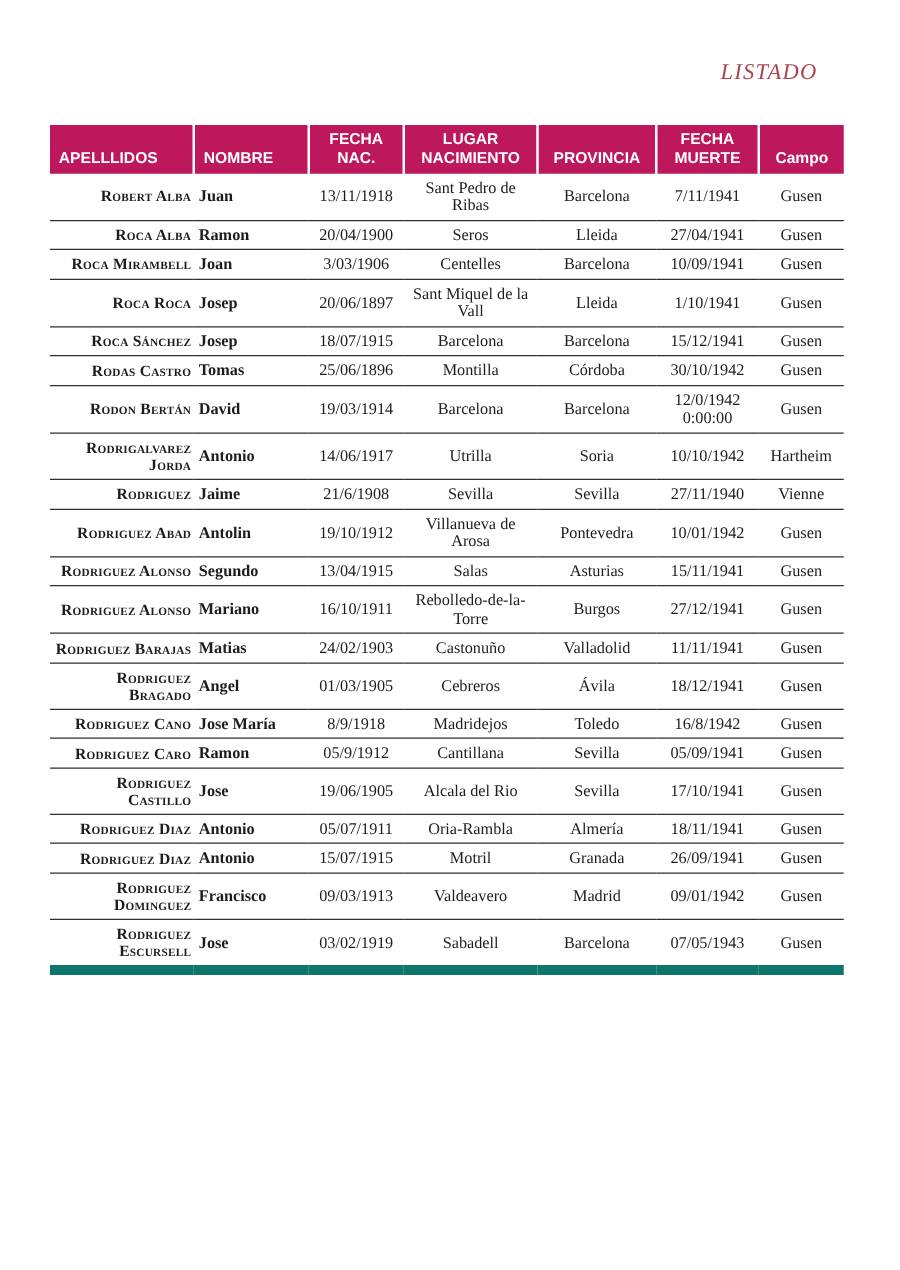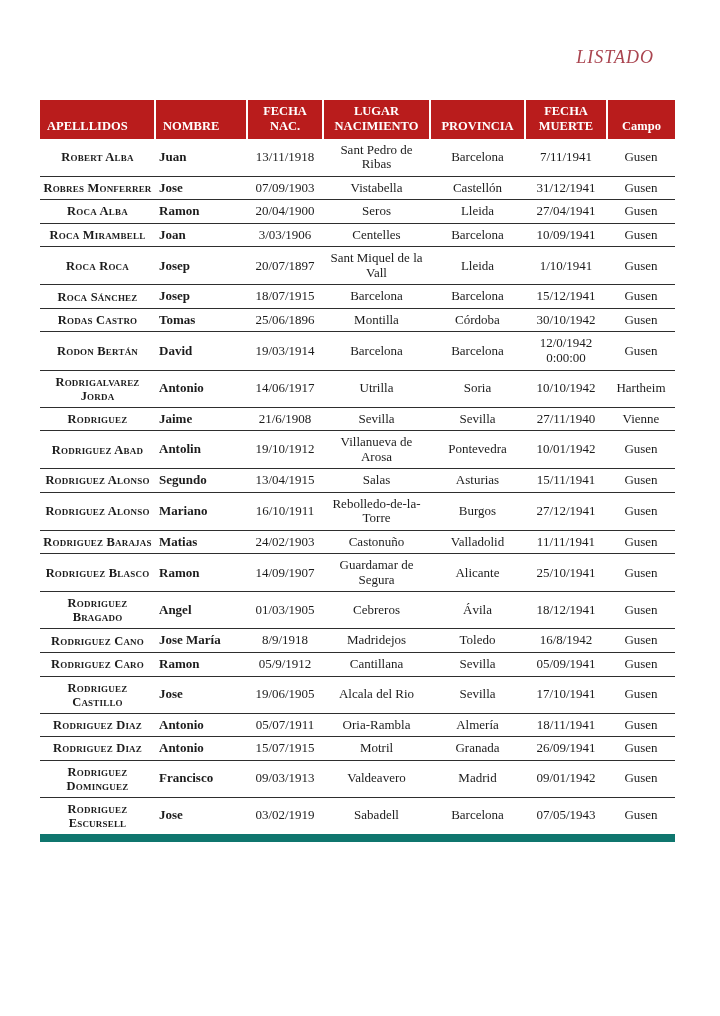--- a/index.html
+++ b/index.html
@@ -26,43 +26,43 @@
     position: absolute;
     left: 40px;
     top: 100px;
     width: 635px;
     border-collapse: collapse;
     table-layout: fixed;
     font-size: 13px;
     color: #1c1c1c;
   }
   table.roster thead th {
-    background: #b91c1c;
+    background: #be185d;
     color: #ffffff;
-    font-family: Liberation Serif, serif;
+    font-family: Liberation Sans, sans-serif;
     font-weight: bold;
     font-size: 12.5px;
     line-height: 1.18;
     vertical-align: bottom;
     text-align: center;
     padding: 4px 3px 5px 3px;
   }
   table.roster thead th + th { border-left: 2px solid #ffffff; }
   table.roster thead th.col-apellidos,
   table.roster thead th.col-nombre { text-align: left; padding-left: 7px; }
   table.roster tbody td {
     border-bottom: 1px solid #2e2e2e;
     padding: 4px 2px;
     line-height: 1.12;
     vertical-align: middle;
     text-align: center;
   }
   table.roster tbody tr:last-child td { border-bottom: 8px solid #0f766e; }
   table.roster tbody td.col-apellidos {
-    text-align: center;
+    text-align: right;
     font-variant: small-caps;
     font-weight: bold;
     font-size: 12.5px;
     letter-spacing: 0.2px;
     padding-left: 2px;
   }
   table.roster tbody td.col-nombre {
     text-align: left;
     font-weight: bold;
     padding-left: 4px;
@@ -110,50 +110,41 @@
         <tr>
           <td class="col-apellidos">Robert Alba</td>
           <td class="col-nombre">Juan</td>
           <td class="col-fecha_nac">13/11/1918</td>
           <td class="col-lugar">Sant Pedro de Ribas</td>
           <td class="col-provincia">Barcelona</td>
           <td class="col-fecha_muerte">7/11/1941</td>
           <td class="col-campo">Gusen</td>
         </tr>
         <tr>
-          <td class="col-apellidos">Robres Monferrer</td>
-          <td class="col-nombre">Jose</td>
-          <td class="col-fecha_nac">07/09/1903</td>
-          <td class="col-lugar">Vistabella</td>
-          <td class="col-provincia">Castellón</td>
-          <td class="col-fecha_muerte">31/12/1941</td>
-          <td class="col-campo">Gusen</td>
-        </tr>
-        <tr>
           <td class="col-apellidos">Roca Alba</td>
           <td class="col-nombre">Ramon</td>
           <td class="col-fecha_nac">20/04/1900</td>
           <td class="col-lugar">Seros</td>
           <td class="col-provincia">Lleida</td>
           <td class="col-fecha_muerte">27/04/1941</td>
           <td class="col-campo">Gusen</td>
         </tr>
         <tr>
           <td class="col-apellidos">Roca Mirambell</td>
           <td class="col-nombre">Joan</td>
           <td class="col-fecha_nac">3/03/1906</td>
           <td class="col-lugar">Centelles</td>
           <td class="col-provincia">Barcelona</td>
           <td class="col-fecha_muerte">10/09/1941</td>
           <td class="col-campo">Gusen</td>
         </tr>
         <tr>
           <td class="col-apellidos">Roca Roca</td>
           <td class="col-nombre">Josep</td>
-          <td class="col-fecha_nac">20/07/1897</td>
+          <td class="col-fecha_nac">20/06/1897</td>
           <td class="col-lugar">Sant Miquel de la Vall</td>
           <td class="col-provincia">Lleida</td>
           <td class="col-fecha_muerte">1/10/1941</td>
           <td class="col-campo">Gusen</td>
         </tr>
         <tr>
           <td class="col-apellidos">Roca Sánchez</td>
           <td class="col-nombre">Josep</td>
           <td class="col-fecha_nac">18/07/1915</td>
           <td class="col-lugar">Barcelona</td>
@@ -227,29 +218,20 @@
         <tr>
           <td class="col-apellidos">Rodriguez Barajas</td>
           <td class="col-nombre">Matias</td>
           <td class="col-fecha_nac">24/02/1903</td>
           <td class="col-lugar">Castonuño</td>
           <td class="col-provincia">Valladolid</td>
           <td class="col-fecha_muerte">11/11/1941</td>
           <td class="col-campo">Gusen</td>
         </tr>
         <tr>
-          <td class="col-apellidos">Rodriguez Blasco</td>
-          <td class="col-nombre">Ramon</td>
-          <td class="col-fecha_nac">14/09/1907</td>
-          <td class="col-lugar">Guardamar de Segura</td>
-          <td class="col-provincia">Alicante</td>
-          <td class="col-fecha_muerte">25/10/1941</td>
-          <td class="col-campo">Gusen</td>
-        </tr>
-        <tr>
           <td class="col-apellidos">Rodriguez Bragado</td>
           <td class="col-nombre">Angel</td>
           <td class="col-fecha_nac">01/03/1905</td>
           <td class="col-lugar">Cebreros</td>
           <td class="col-provincia">Ávila</td>
           <td class="col-fecha_muerte">18/12/1941</td>
           <td class="col-campo">Gusen</td>
         </tr>
         <tr>
           <td class="col-apellidos">Rodriguez Cano</td>

